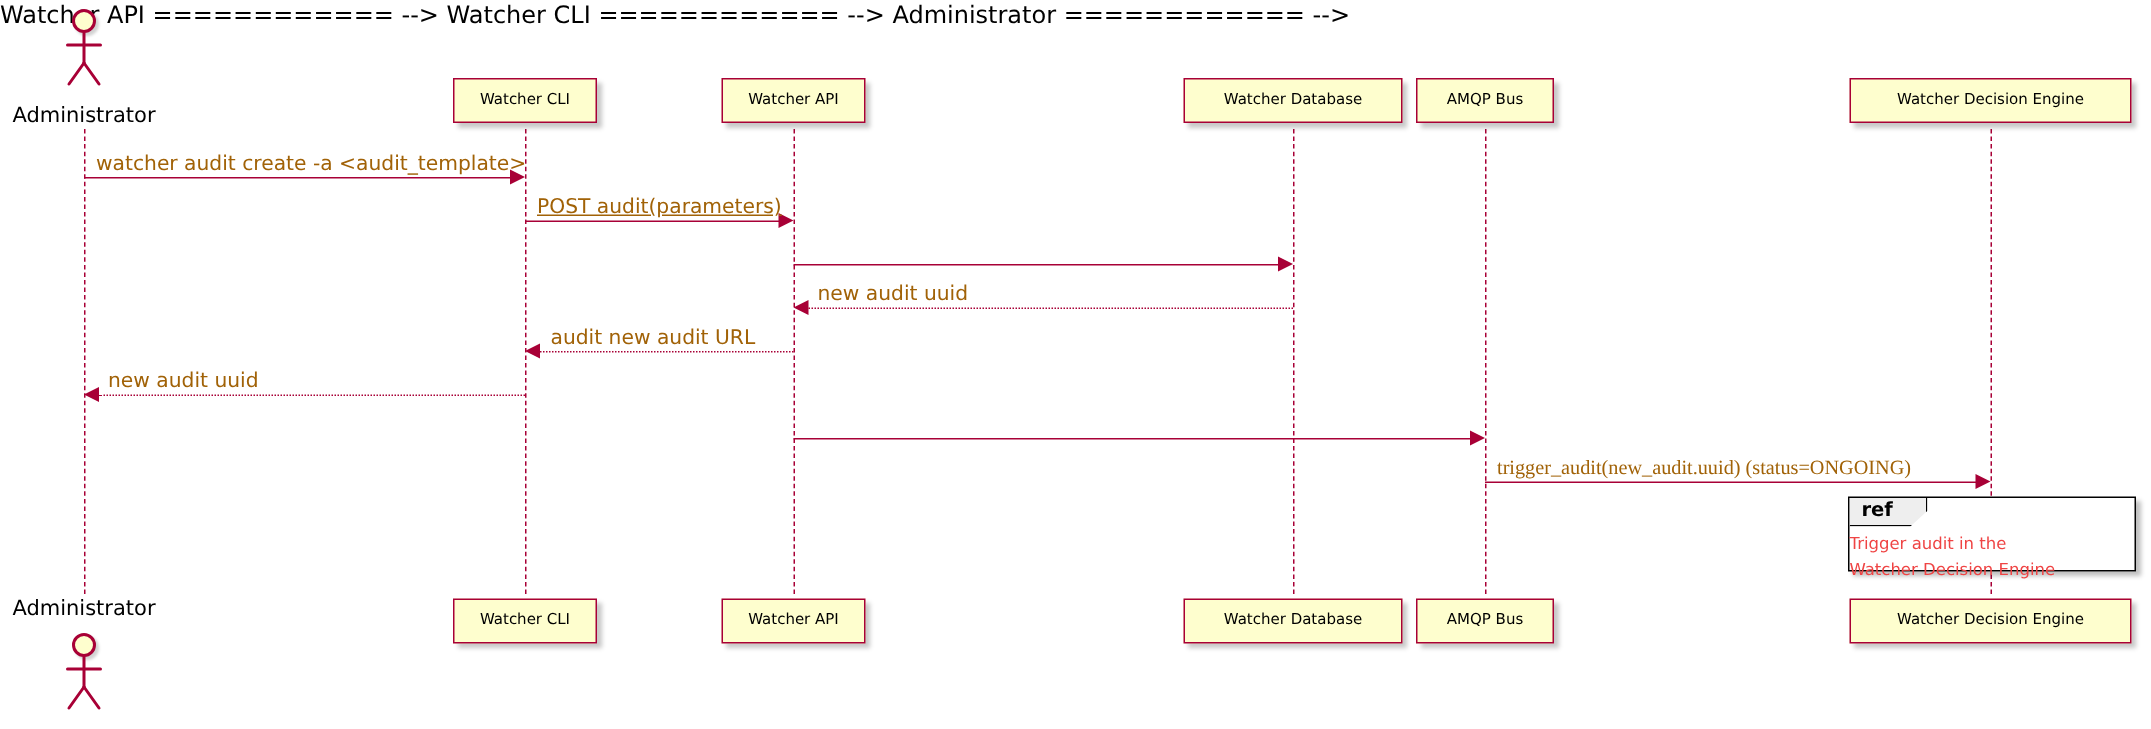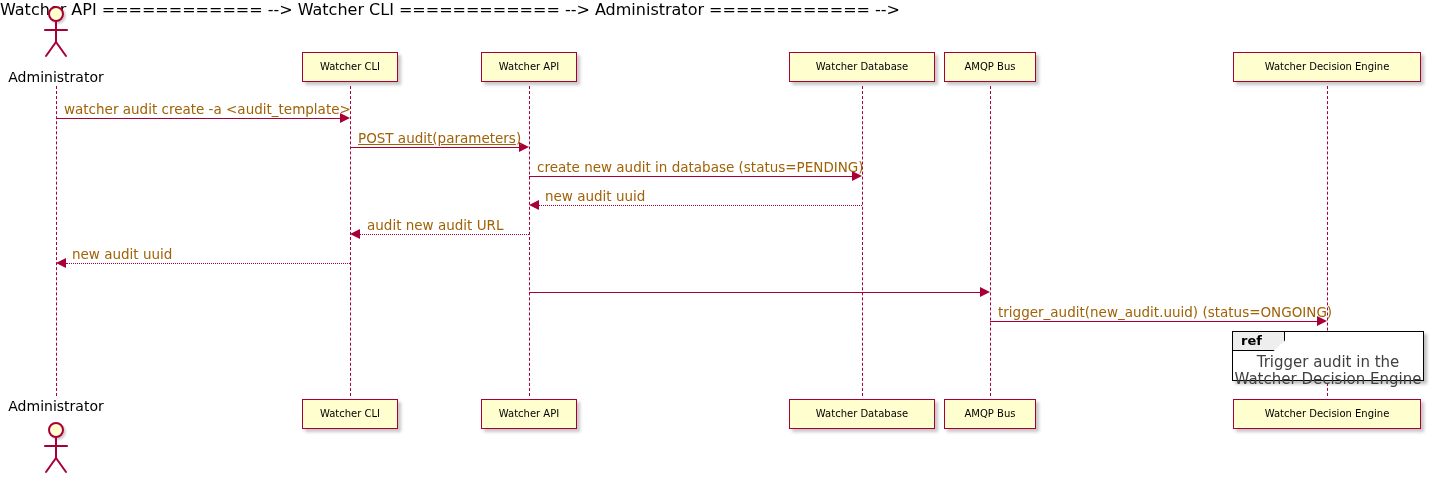--- a/index.html
+++ b/index.html
@@ -125,24 +125,24 @@
     font-weight: bold;
     padding-left: 8px;
     box-sizing: border-box;
     clip-path: polygon(0 0, 100% 0, 100% 45%, 78% 100%, 0 100%);
   }
   .ref-body {
     position: absolute;
     left: 0;
     top: 22px;
     width: 100%;
-    text-align: center;
-    font-size: 15px;
+    text-align: left;
+    font-size: 11px;
     line-height: 17px;
-    color: #404040;
+    color: #ef4444;
   }
 </style>
 </head>
 <body>
 
 <div id="canvas">
 
   
   <div class="lifeline" style="left:56px;"></div>
   <div class="lifeline" style="left:350px;"></div>
@@ -188,21 +188,20 @@
   <div class="msg-label" style="left:64px; top:101px;">watcher audit create -a &lt;audit_template&gt;</div>
 
   
   <div class="msg-line" style="left:350px; top:147px; width:170px;"></div>
   <div class="arrow-head right" style="left:519px; top:142px;"></div>
   <div class="msg-label" style="left:358px; top:130px;text-decoration:underline;">POST audit(parameters)</div>
 
   
   <div class="msg-line" style="left:529px; top:176px; width:324px;"></div>
   <div class="arrow-head right" style="left:852px; top:171px;"></div>
-  <div class="msg-label" style="left:537px; top:159px;">create new audit in database (status=PENDING)</div>
 
    Watcher API ============ --&gt;
   <div class="msg-line dotted" style="left:539px; top:205px; width:323px;"></div>
   <div class="arrow-head left" style="left:529px; top:200px;"></div>
   <div class="msg-label" style="left:545px; top:188px;">new audit uuid</div>
 
    Watcher CLI ============ --&gt;
   <div class="msg-line dotted" style="left:360px; top:234px; width:169px;"></div>
   <div class="arrow-head left" style="left:350px; top:229px;"></div>
   <div class="msg-label" style="left:367px; top:217px;">audit new audit URL</div>
@@ -212,21 +211,21 @@
   <div class="arrow-head left" style="left:56px; top:258px;"></div>
   <div class="msg-label" style="left:72px; top:246px;">new audit uuid</div>
 
   
   <div class="msg-line" style="left:529px; top:292px; width:452px;"></div>
   <div class="arrow-head right" style="left:980px; top:287px;"></div>
 
   
   <div class="msg-line" style="left:990px; top:321px; width:328px;"></div>
   <div class="arrow-head right" style="left:1317px; top:316px;"></div>
-  <div class="msg-label" style="left:998px; top:304px;">trigger_audit(new_audit.uuid) (status=ONGOING)</div>
+  <div class="msg-label" style="left:998px; top:304px;font-family:Liberation Serif, serif;">trigger_audit(new_audit.uuid) (status=ONGOING)</div>
 
   
   <div class="ref-box" style="left:1232px; top:331px; width:192px; height:50px;">
     <div class="ref-tab">ref</div>
     <div class="ref-body">
       <div>Trigger audit in the</div>
       <div>Watcher Decision Engine</div>
     </div>
   </div>
 

